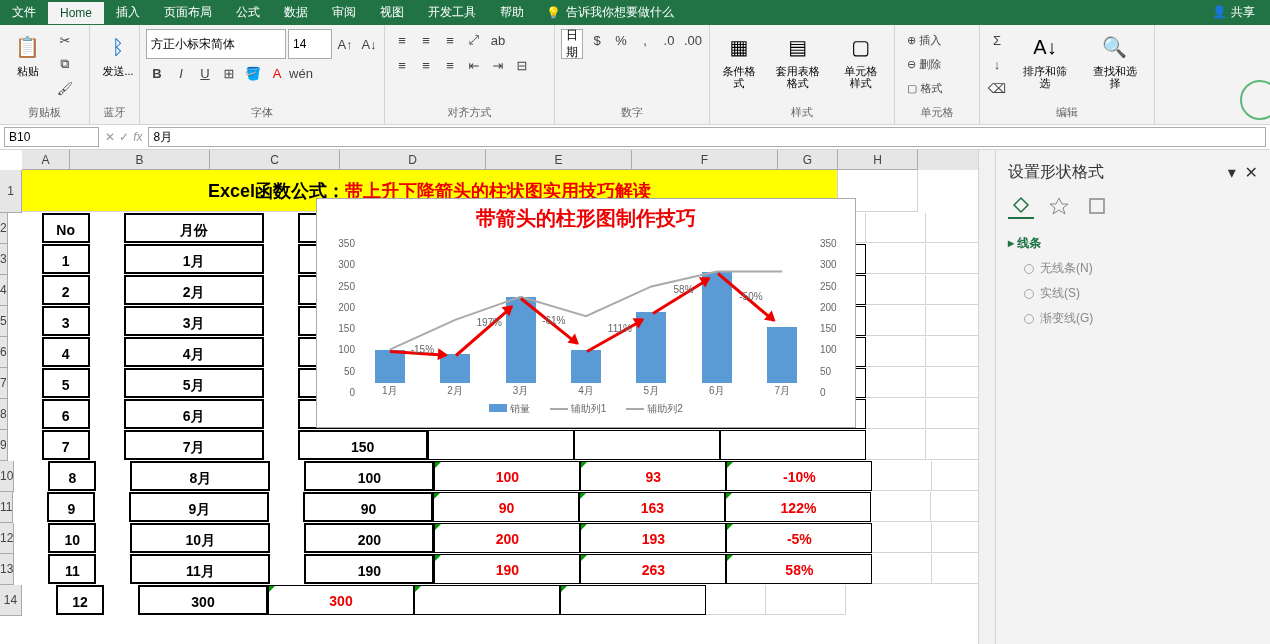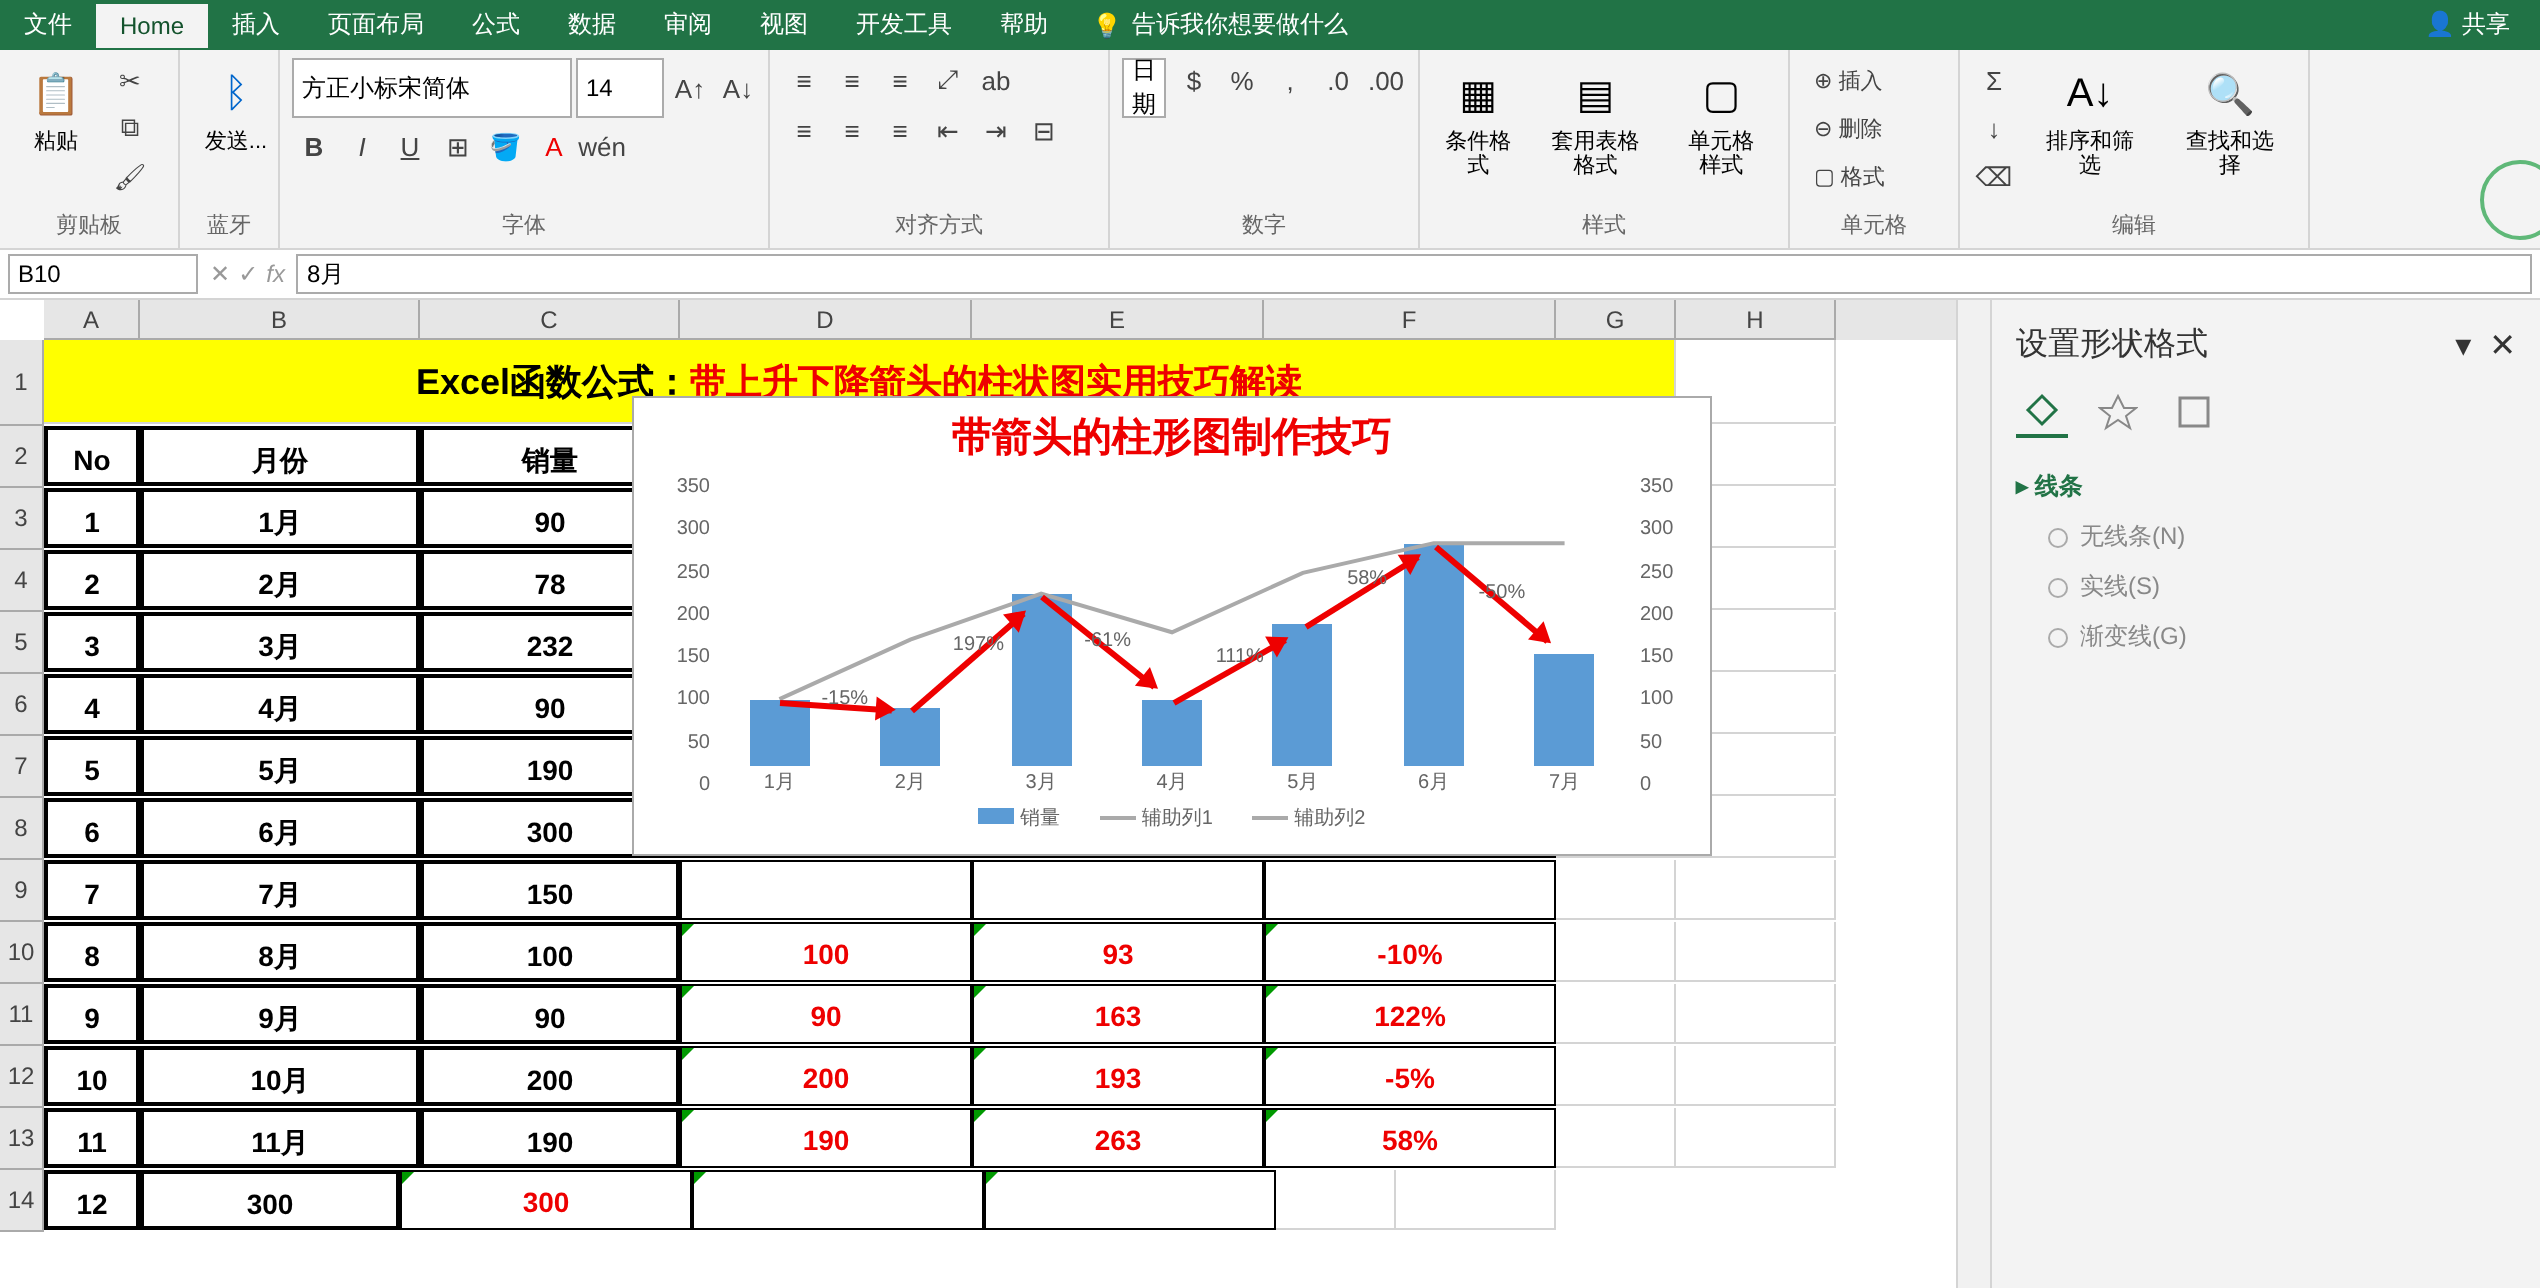--- a/index.html
+++ b/index.html
@@ -39,21 +39,21 @@
 .panel-option { padding:4px 0 4px 16px; font-size:12px; color:#888; display:flex; align-items:center; gap:6px; }
 .radio { width:10px; height:10px; border:1px solid #aaa; border-radius:50%; }
 .colhdr { display:flex; background:#e6e6e6; height:20px; margin-left:22px; }
 .colhdr div { border-right:1px solid #aaa; border-bottom:1px solid #aaa; text-align:center; line-height:20px; color:#444; font-size:12px; }
 .grid-row { display:flex; }
 .rownum { width:22px; background:#e6e6e6; border-right:1px solid #aaa; border-bottom:1px solid #aaa; text-align:center; line-height:30px; color:#444; font-size:12px; }
 .cells { display:flex; flex:1; }
 .cell { border-right:1px solid #d4d4d4; border-bottom:1px solid #d4d4d4; height:30px; line-height:30px; text-align:center; font-size:14px; }
 .banner { background:#ffff00; color:#000; font-weight:bold; font-size:18px; text-align:center; }
 .banner .red { color:#e00; }
-.thick-b { border:2px solid #000 !important; font-weight:bold; }
+.thick-b { border:2px solid #000 !important; font-weight:bold;margin-left:34px; }
 .thin-b { border:1px solid #000 !important; }
 .red-b { color:#e00; font-weight:bold; }
 .green-tri { position:relative; }
 .green-tri::before { content:""; position:absolute; top:0; left:0; border-top:6px solid #090; border-right:6px solid transparent; }
 .chart-embed { position:absolute; left:316px; top:48px; width:540px; height:230px; background:#fff; border:1px solid #aaa; }
 .chart-title { text-align:center; color:#e00; font-size:20px; font-weight:bold; padding:6px; }
 .chart-plot { position:relative; height:160px; margin:0 40px; }
 .y-axis-l,.y-axis-r { position:absolute; top:0; bottom:0; width:30px; display:flex; flex-direction:column; justify-content:space-between; font-size:10px; color:#666; }
 .y-axis-l { left:-32px; text-align:right; }
 .y-axis-r { right:-35px; }

